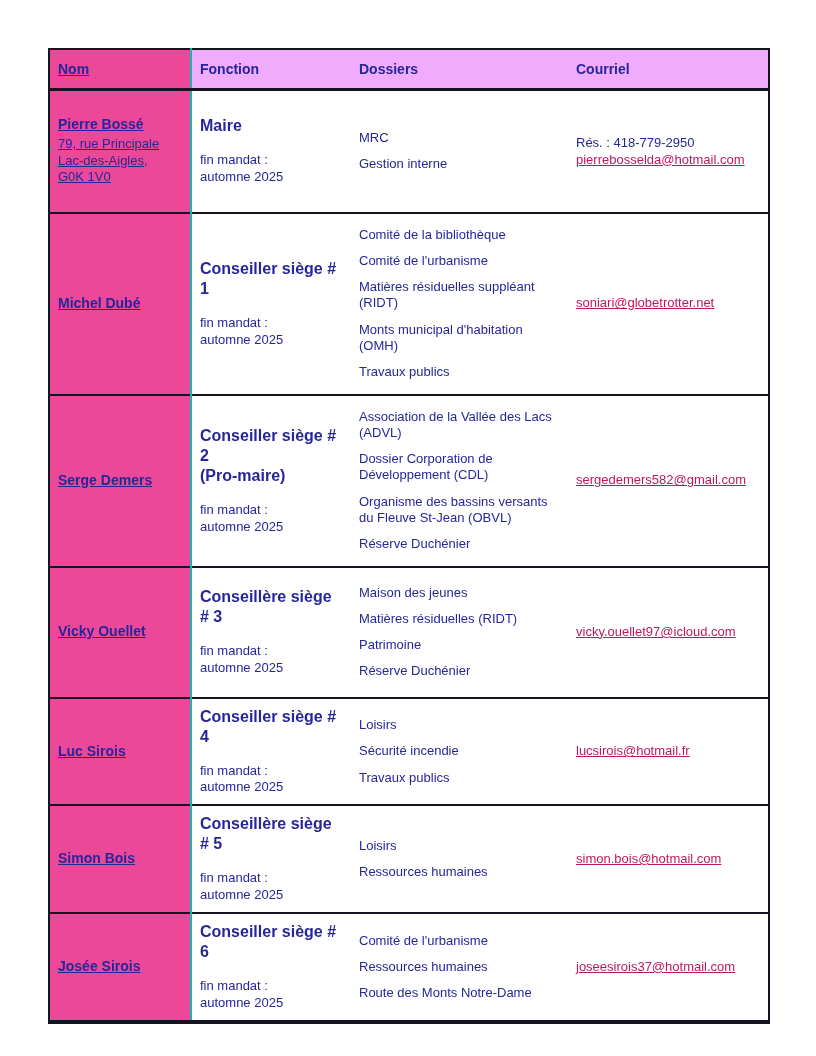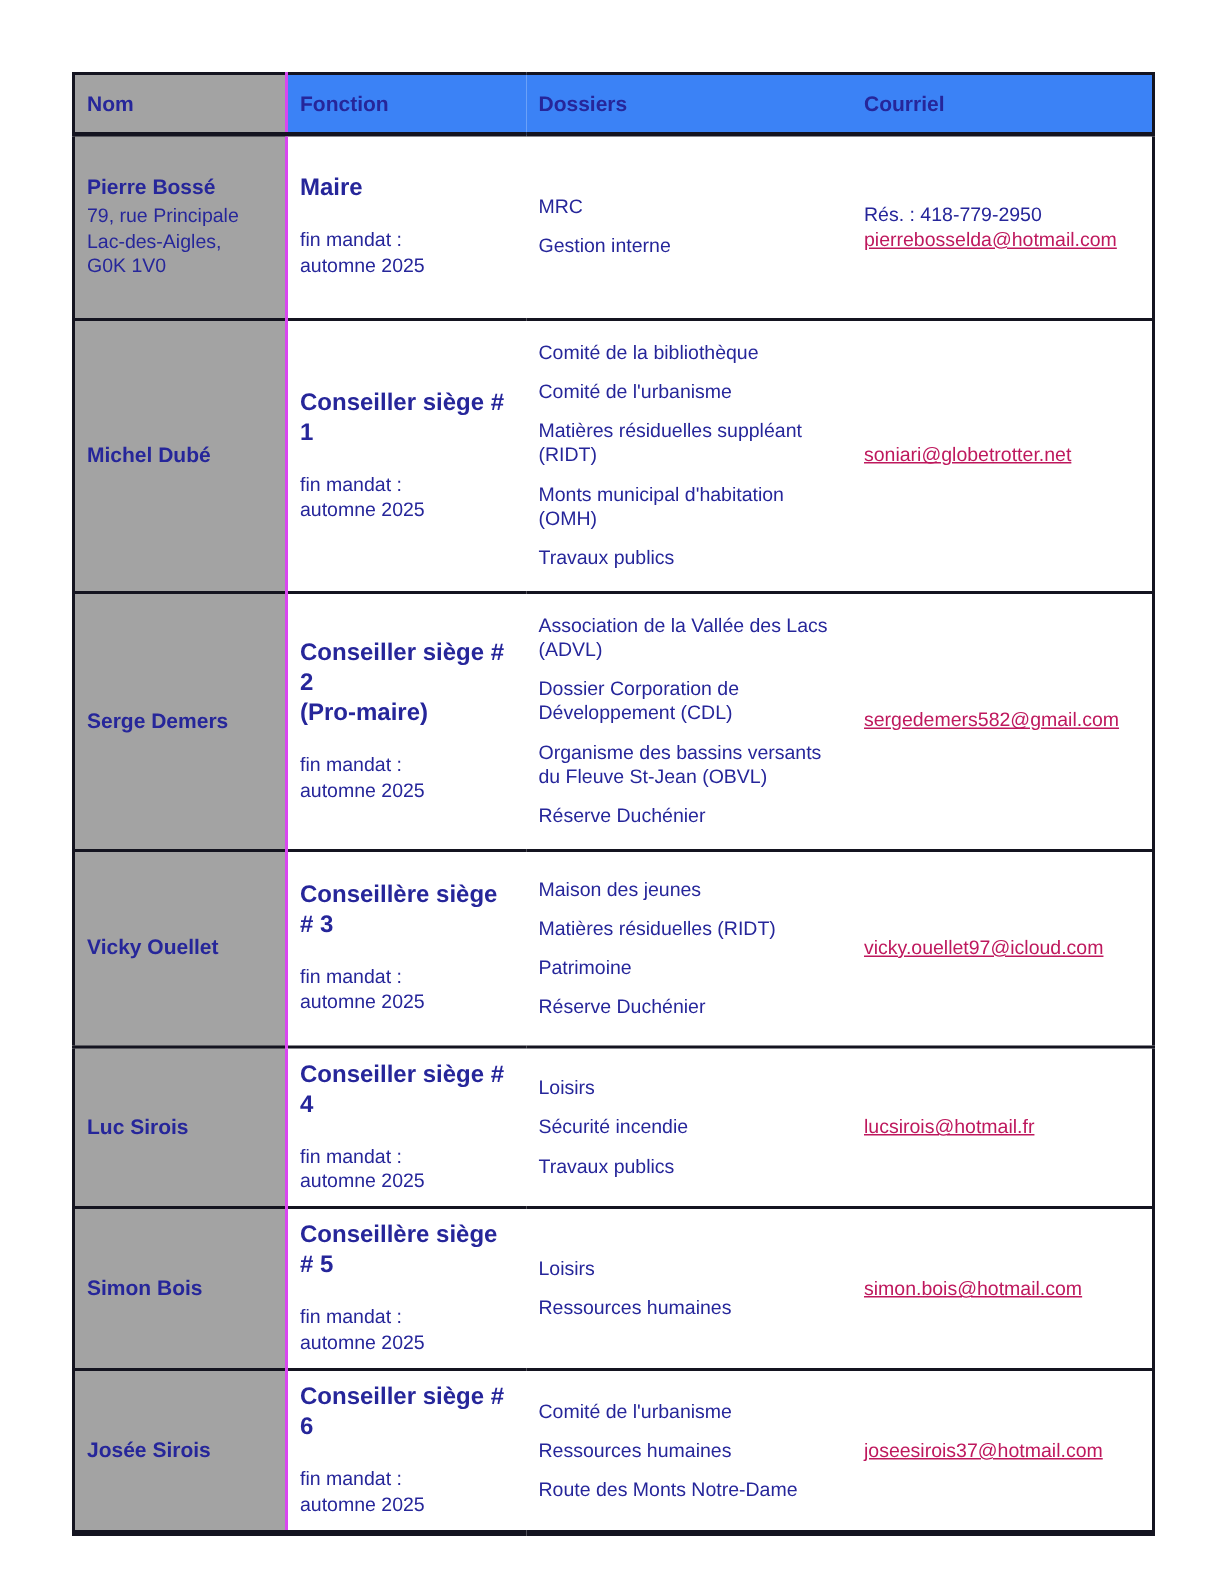--- a/index.html
+++ b/index.html
@@ -29,25 +29,26 @@
     color: #26269a;
   }
   thead th {
     height: 34px;
     text-align: left;
     vertical-align: middle;
     font-size: 14px;
     font-weight: bold;
     padding: 2px 8px;
     border-bottom: 3px solid #141420;
-    background: #3b82f6;
+    background: #f0abfc;
   }
   th.c1, td.c1 {
-    background: #a3a3a3;
-    border-right: 2px solid #d946ef;
+    background: #ec4899;
+    border-right: 2px solid #14b8a6;
+    text-decoration: underline;
   }
   tbody td {
     vertical-align: middle;
     padding: 8px 8px;
     border-top: 2px solid #141420;
     font-size: 13px;
     line-height: 1.25;
   }
   tbody tr:first-child td { border-top: none; }
   .member-name {

